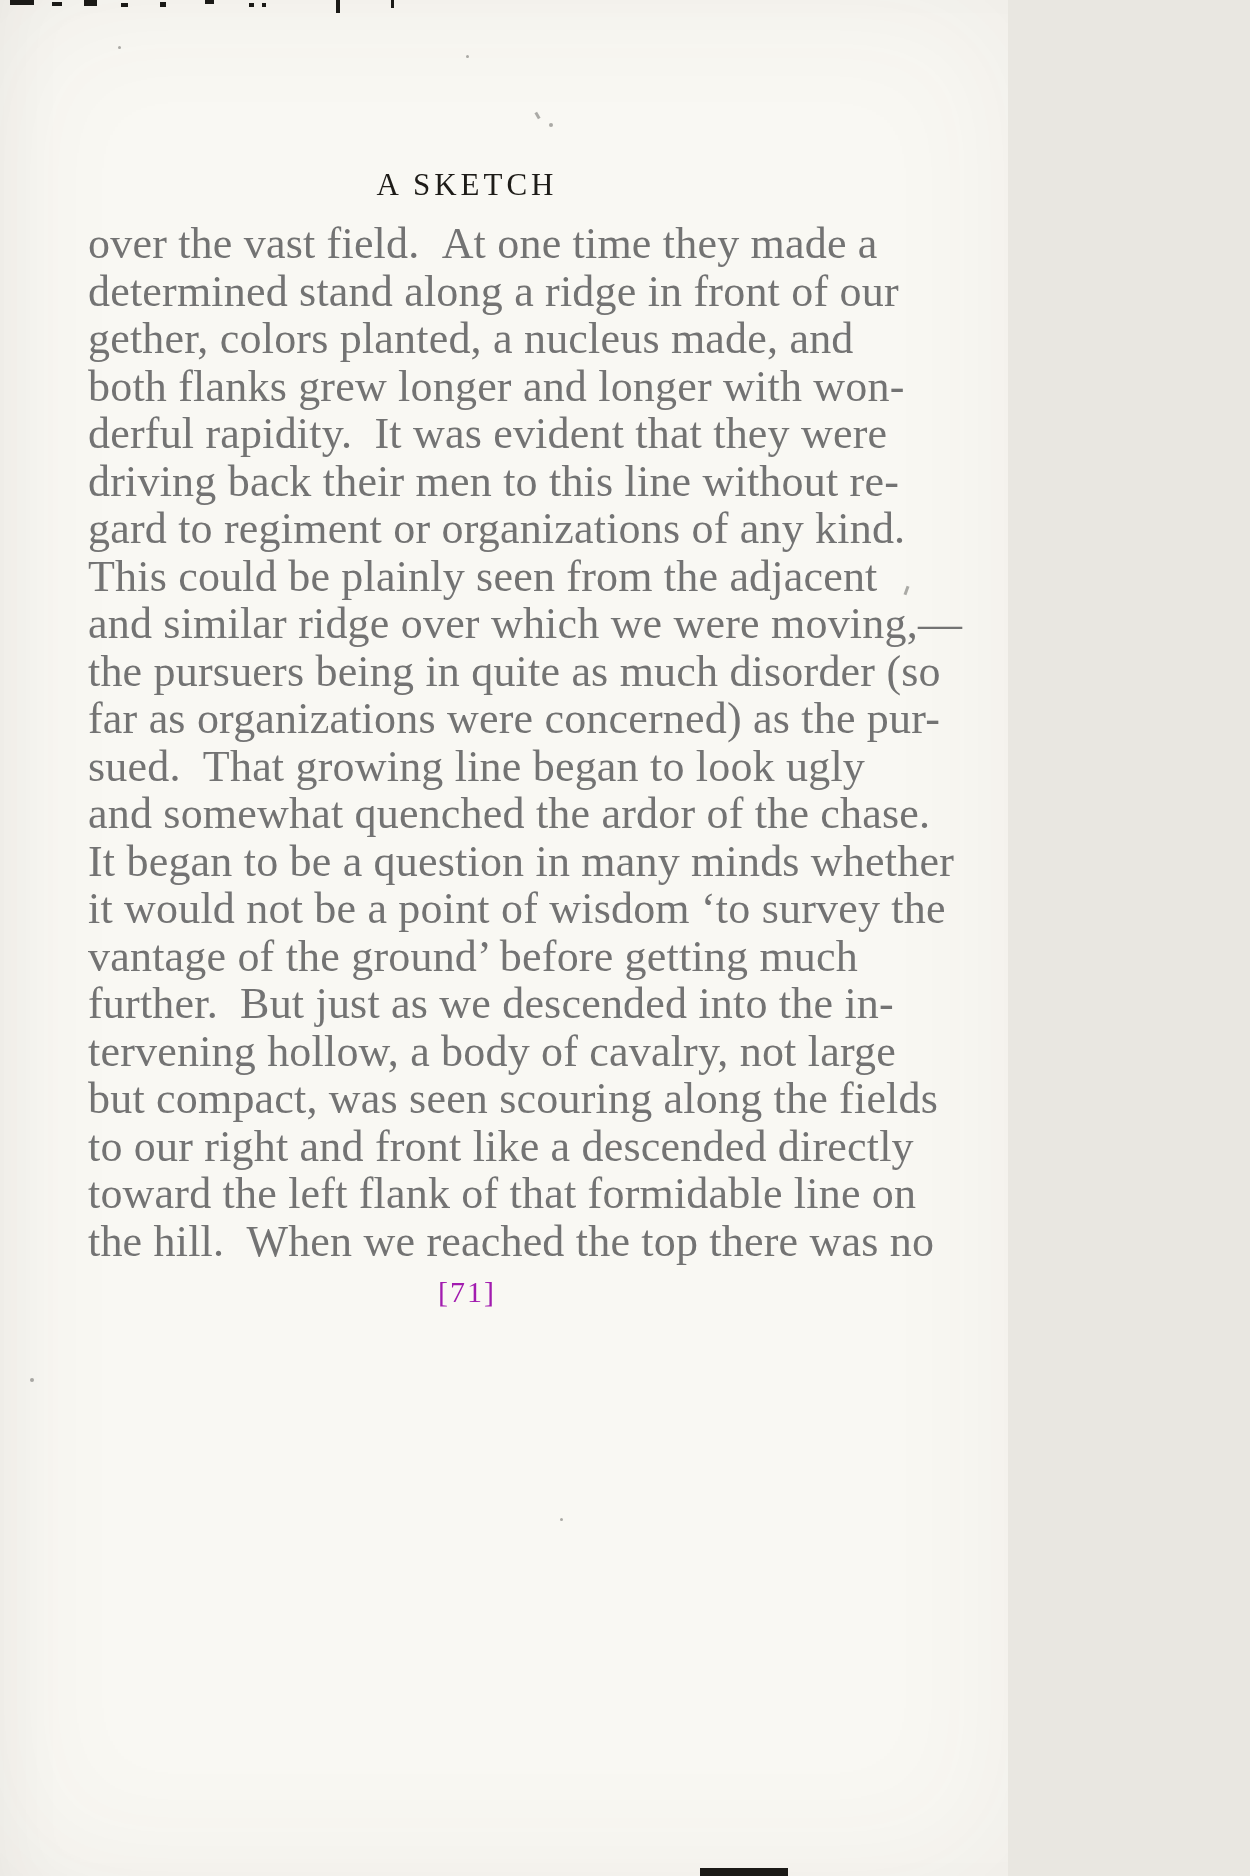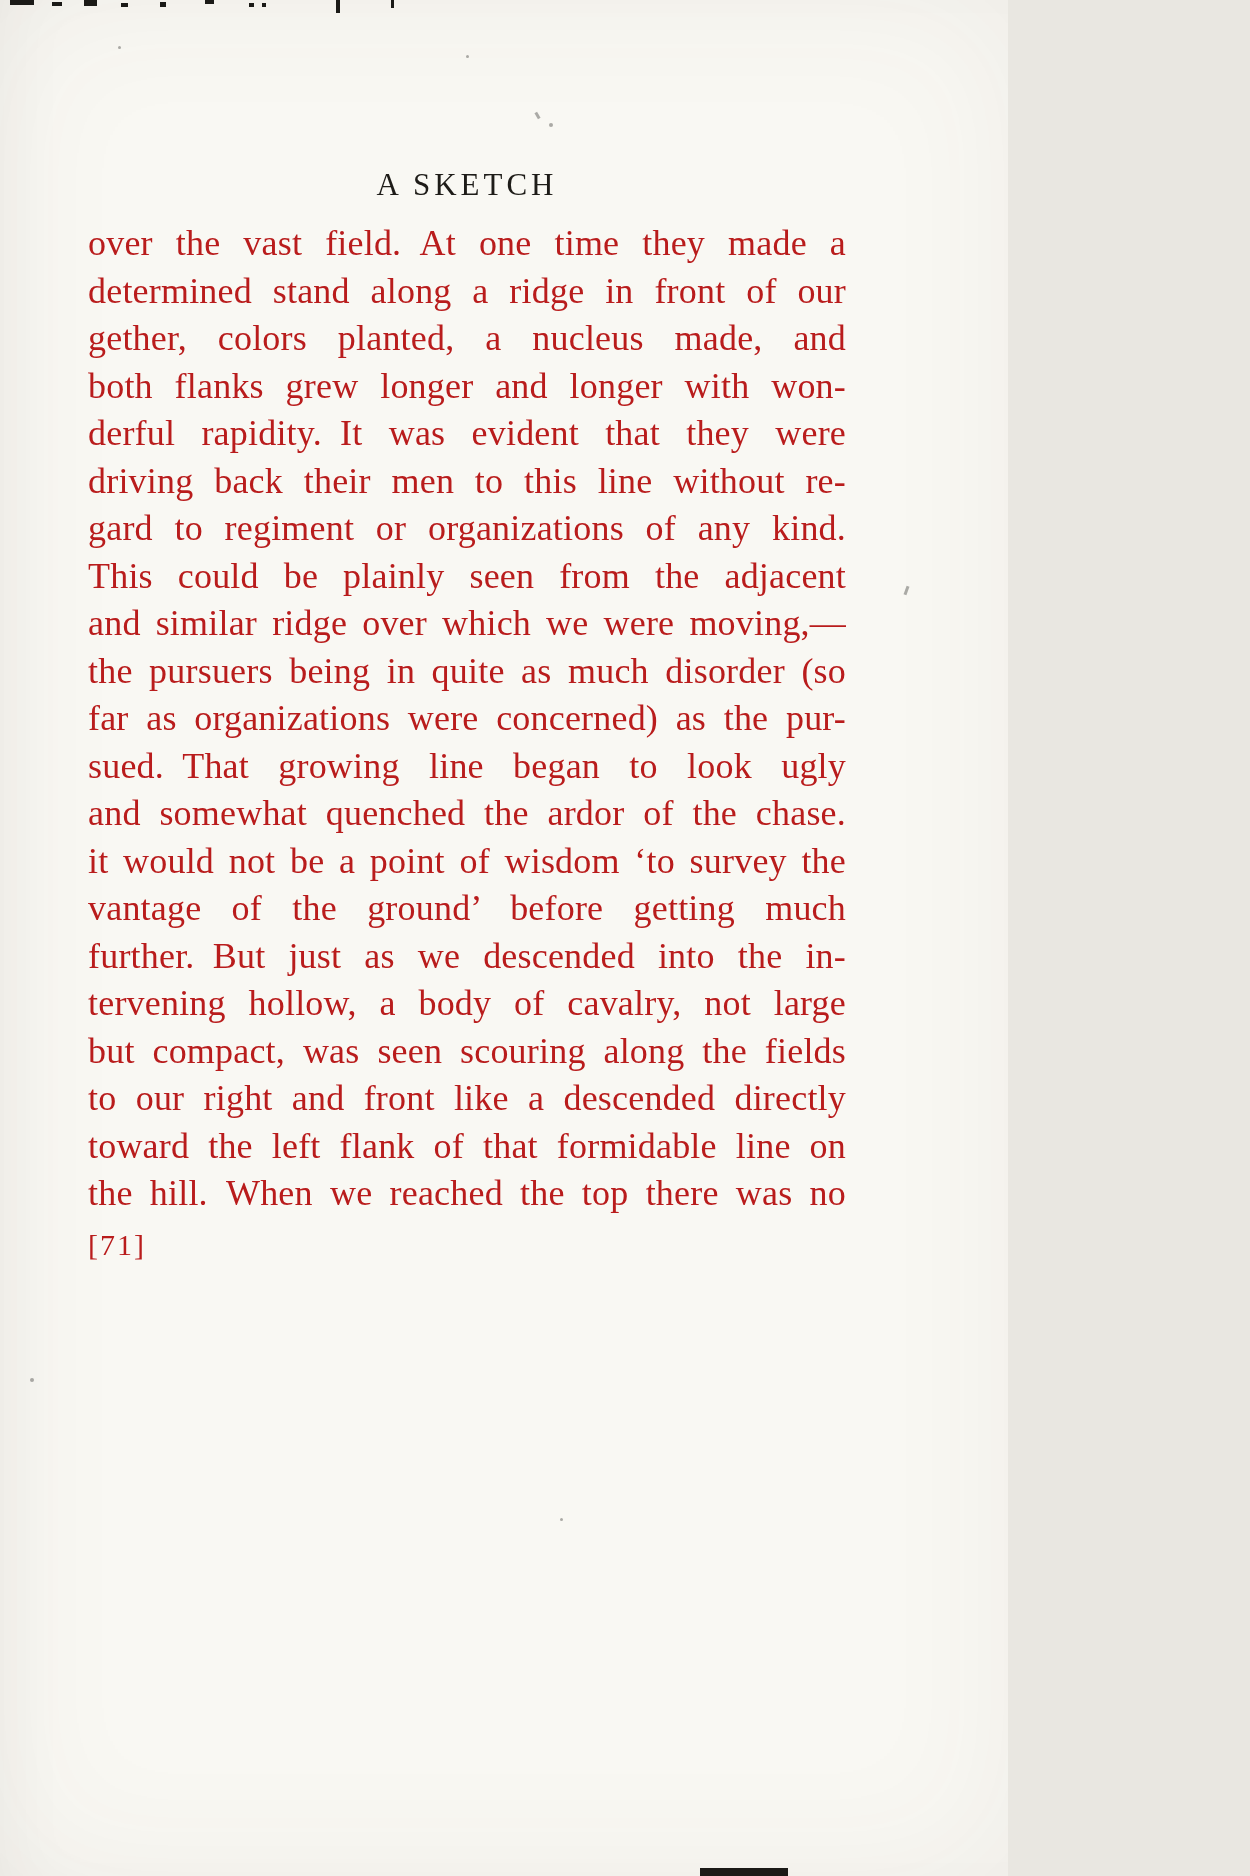--- a/index.html
+++ b/index.html
@@ -27,35 +27,35 @@
     text-align: center;
     font-size: 31px;
     letter-spacing: 4px;
     line-height: 40px;
     color: #1e1c18;
   }
   .body-text {
     margin-top: 15px;
   }
   .line {
-    font-size: 36px;
+    font-size: 44px;
     line-height: 47.5px;
     letter-spacing: 0.2px;
     text-align: justify;
     text-align-last: justify;
     text-justify: inter-word;
     white-space: nowrap;
-    color: #b91c1c;
+    color: #737373;
   }
   .pageno {
     margin-top: 10px;
-    text-align: left;
+    text-align: center;
     font-size: 30px;
     letter-spacing: 2px;
-    color: #b91c1c;
+    color: #a21caf;
   }
   .artifact {
     position: absolute;
     background: #1b1a17;
   }
   .artifact.faint { opacity: 0.35; }
   .artifact.dot { border-radius: 50%; }
 </style>
 </head>
 <body>
@@ -72,20 +72,21 @@
       <div class="line">both flanks grew longer and longer with won-</div>
       <div class="line">derful rapidity. It was evident that they were</div>
       <div class="line">driving back their men to this line without re-</div>
       <div class="line">gard to regiment or organizations of any kind.</div>
       <div class="line">This could be plainly seen from the adjacent</div>
       <div class="line">and similar ridge over which we were moving,—</div>
       <div class="line">the pursuers being in quite as much disorder (so</div>
       <div class="line">far as organizations were concerned) as the pur-</div>
       <div class="line">sued. That growing line began to look ugly</div>
       <div class="line">and somewhat quenched the ardor of the chase.</div>
+      <div class="line">It began to be a question in many minds whether</div>
       <div class="line">it would not be a point of wisdom ‘to survey the</div>
       <div class="line">vantage of the ground’ before getting much</div>
       <div class="line">further. But just as we descended into the in-</div>
       <div class="line">tervening hollow, a body of cavalry, not large</div>
       <div class="line">but compact, was seen scouring along the fields</div>
       <div class="line">to our right and front like a descended directly</div>
       <div class="line">toward the left flank of that formidable line on</div>
       <div class="line">the hill. When we reached the top there was no</div>
     </div>
 

